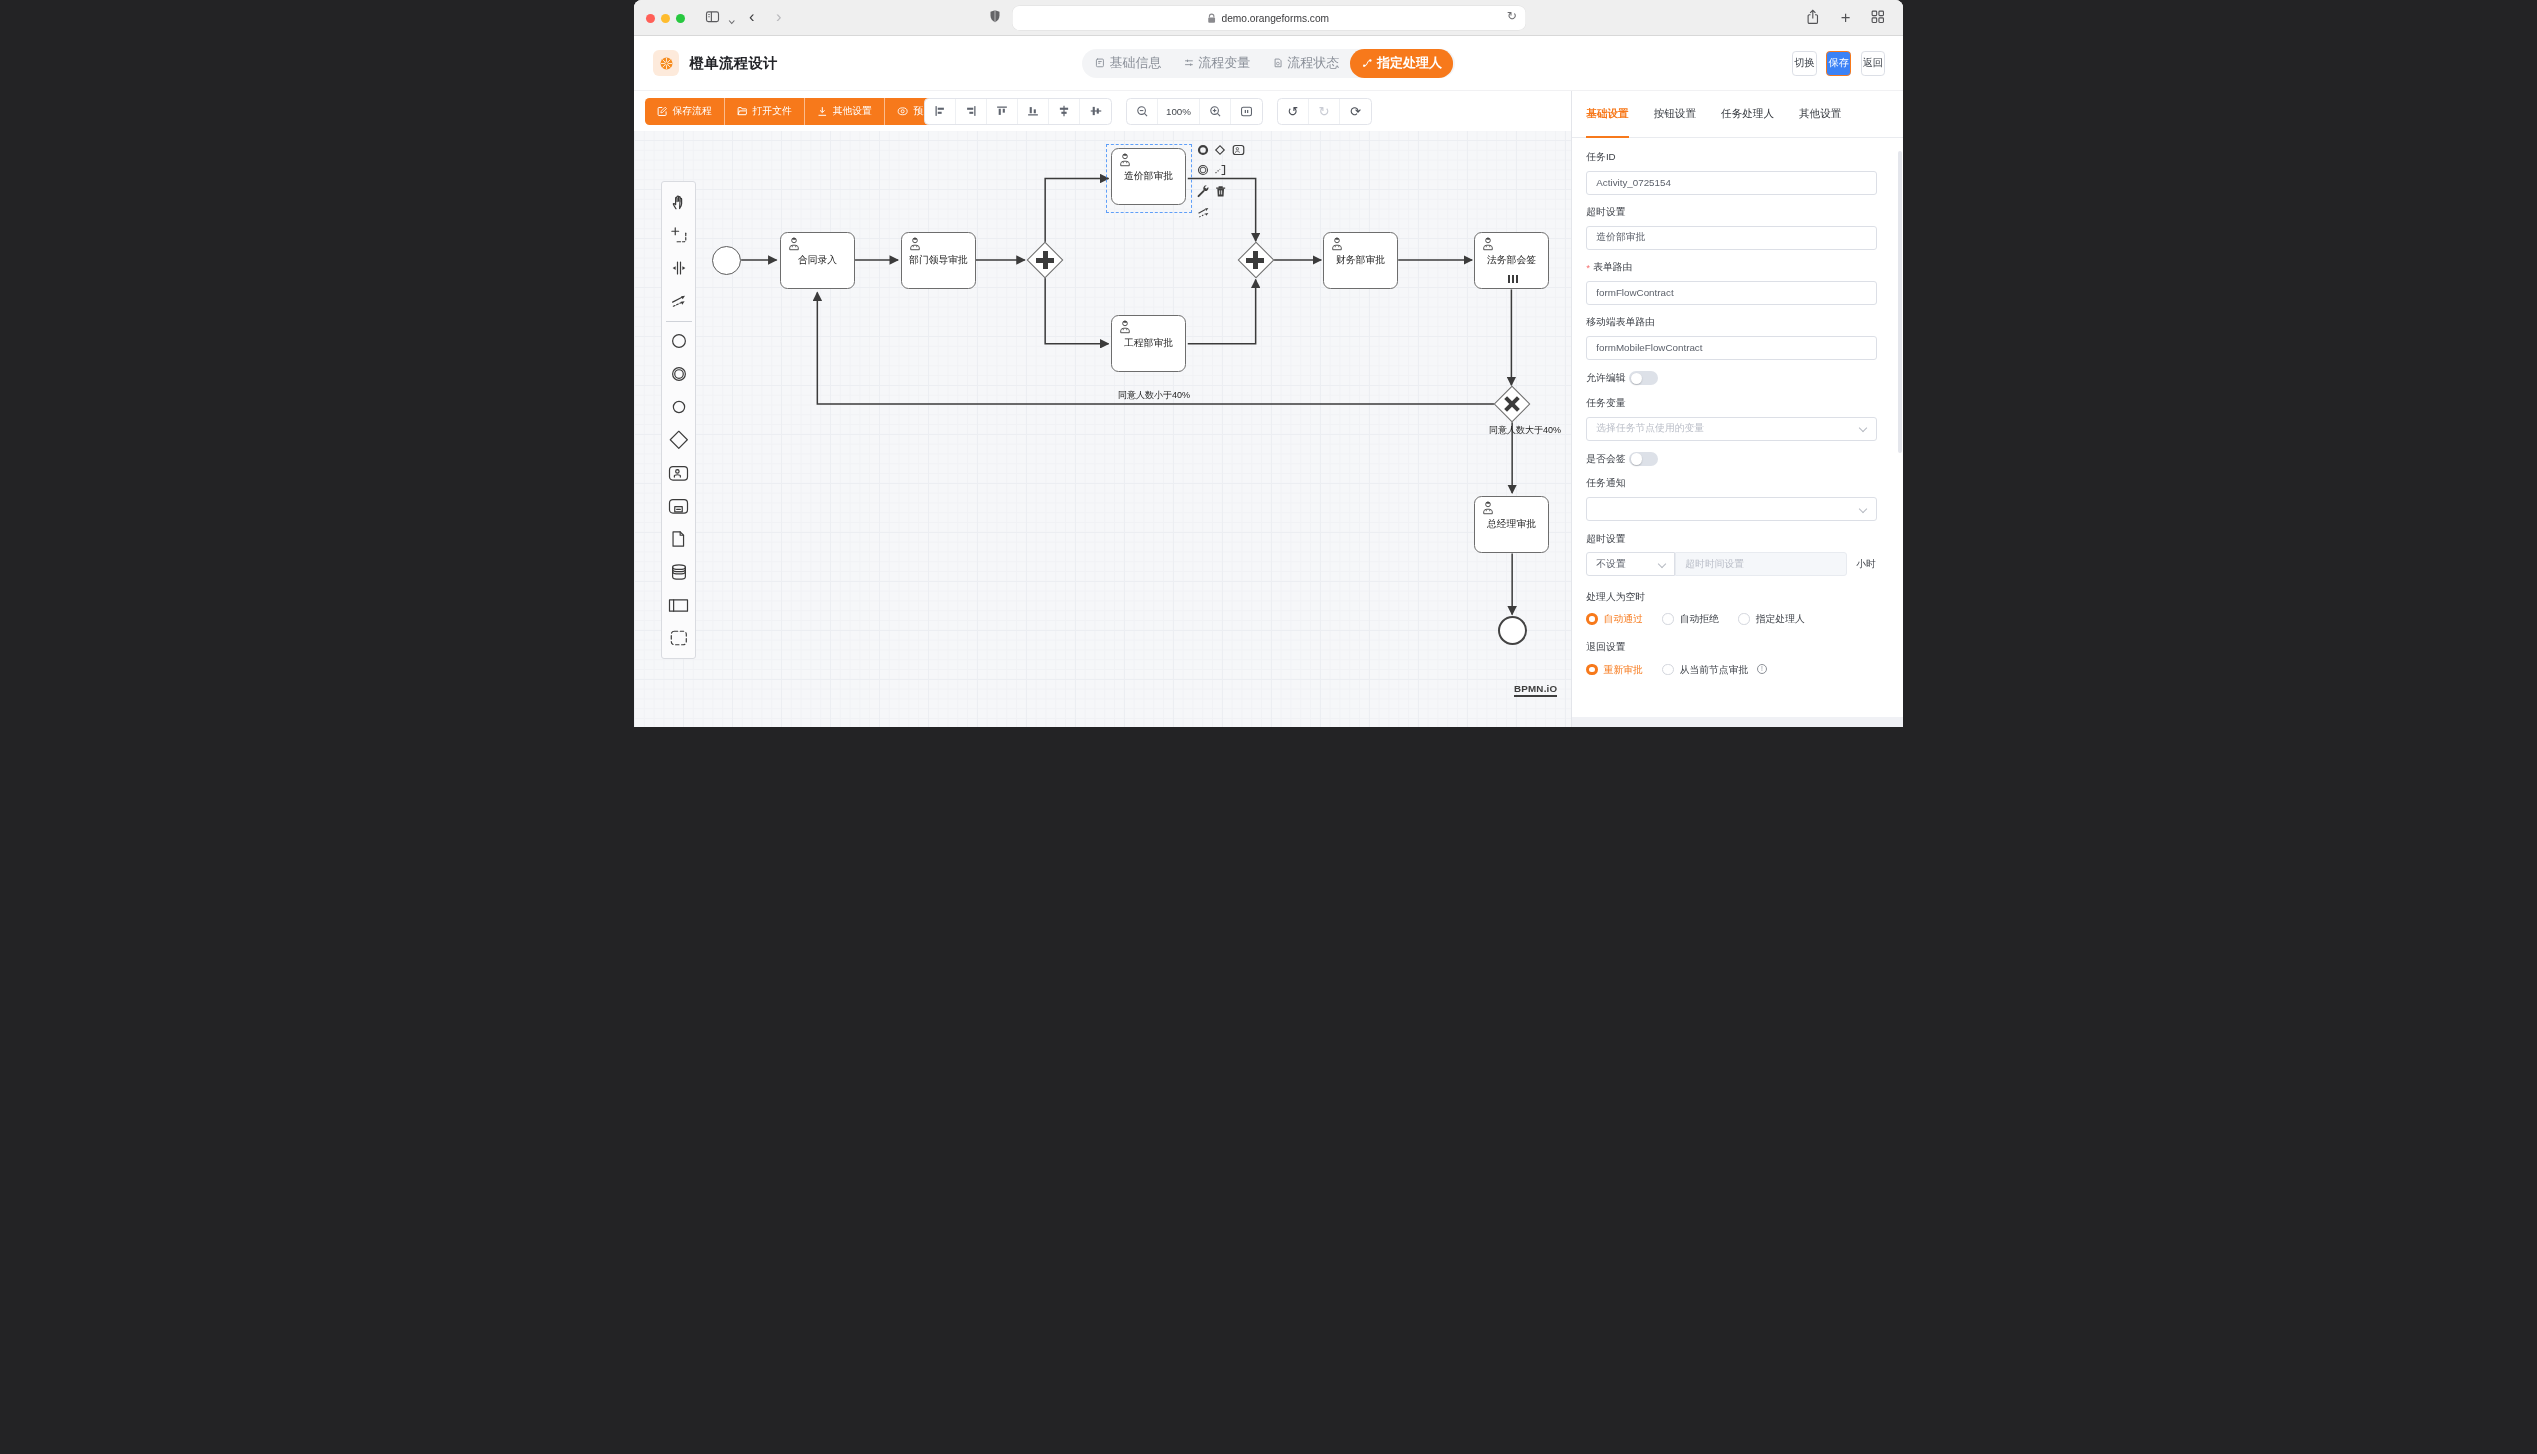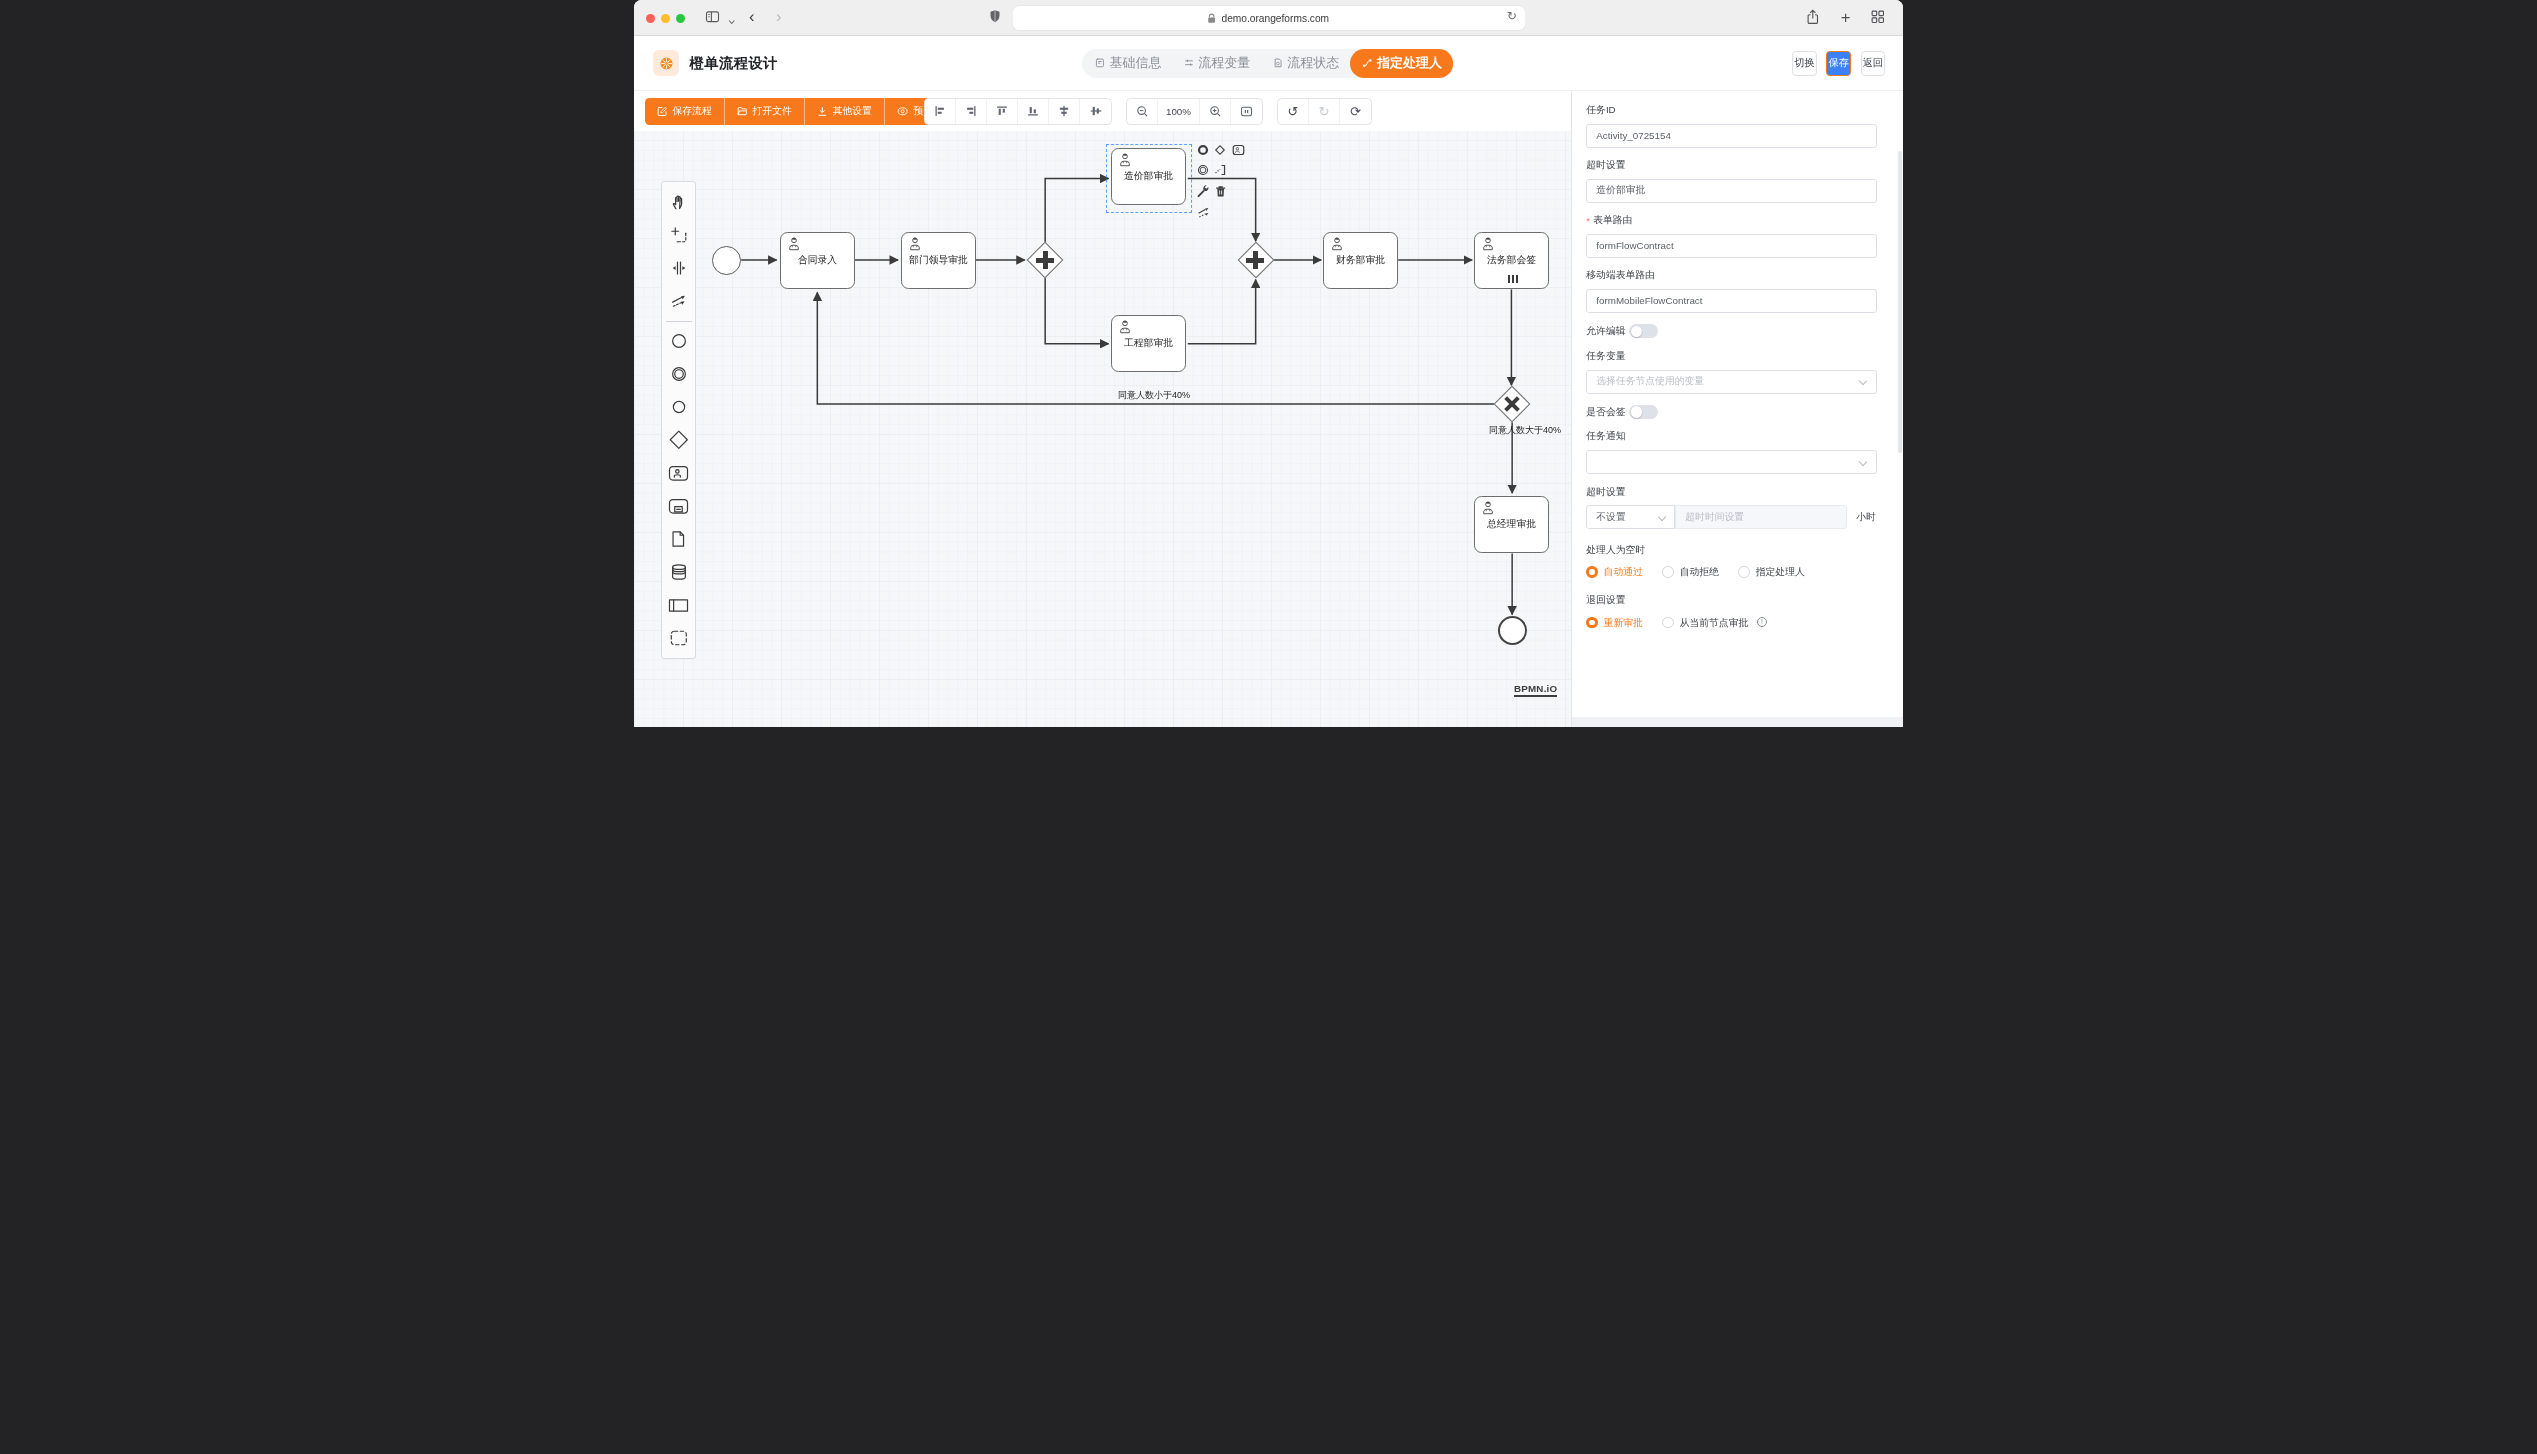--- a/index.html
+++ b/index.html
@@ -557,20 +557,26 @@
               </svg></span>
         </div>
       </div>
 
       <div class="elab" style="left:484px;top:298px">同意人数小于40%</div>
       <div class="elab" style="left:855px;top:333px">同意人数大于40%</div>
       <div class="wm">BPMN.iO</div>
     </div>
 
     <div class="panel">
+      <div class="ptabs">
+        <div class="ptab act">基础设置</div>
+        <div class="ptab">按钮设置</div>
+        <div class="ptab">任务处理人</div>
+        <div class="ptab">其他设置</div>
+      </div>
 
       <div class="pbody">
         <div class="plabel">任务ID</div>
         <div class="inp">Activity_0725154</div>
 
         <div class="plabel">超时设置</div>
         <div class="inp">造价部审批</div>
 
         <div class="plabel">
           <span class="req">*</span>

